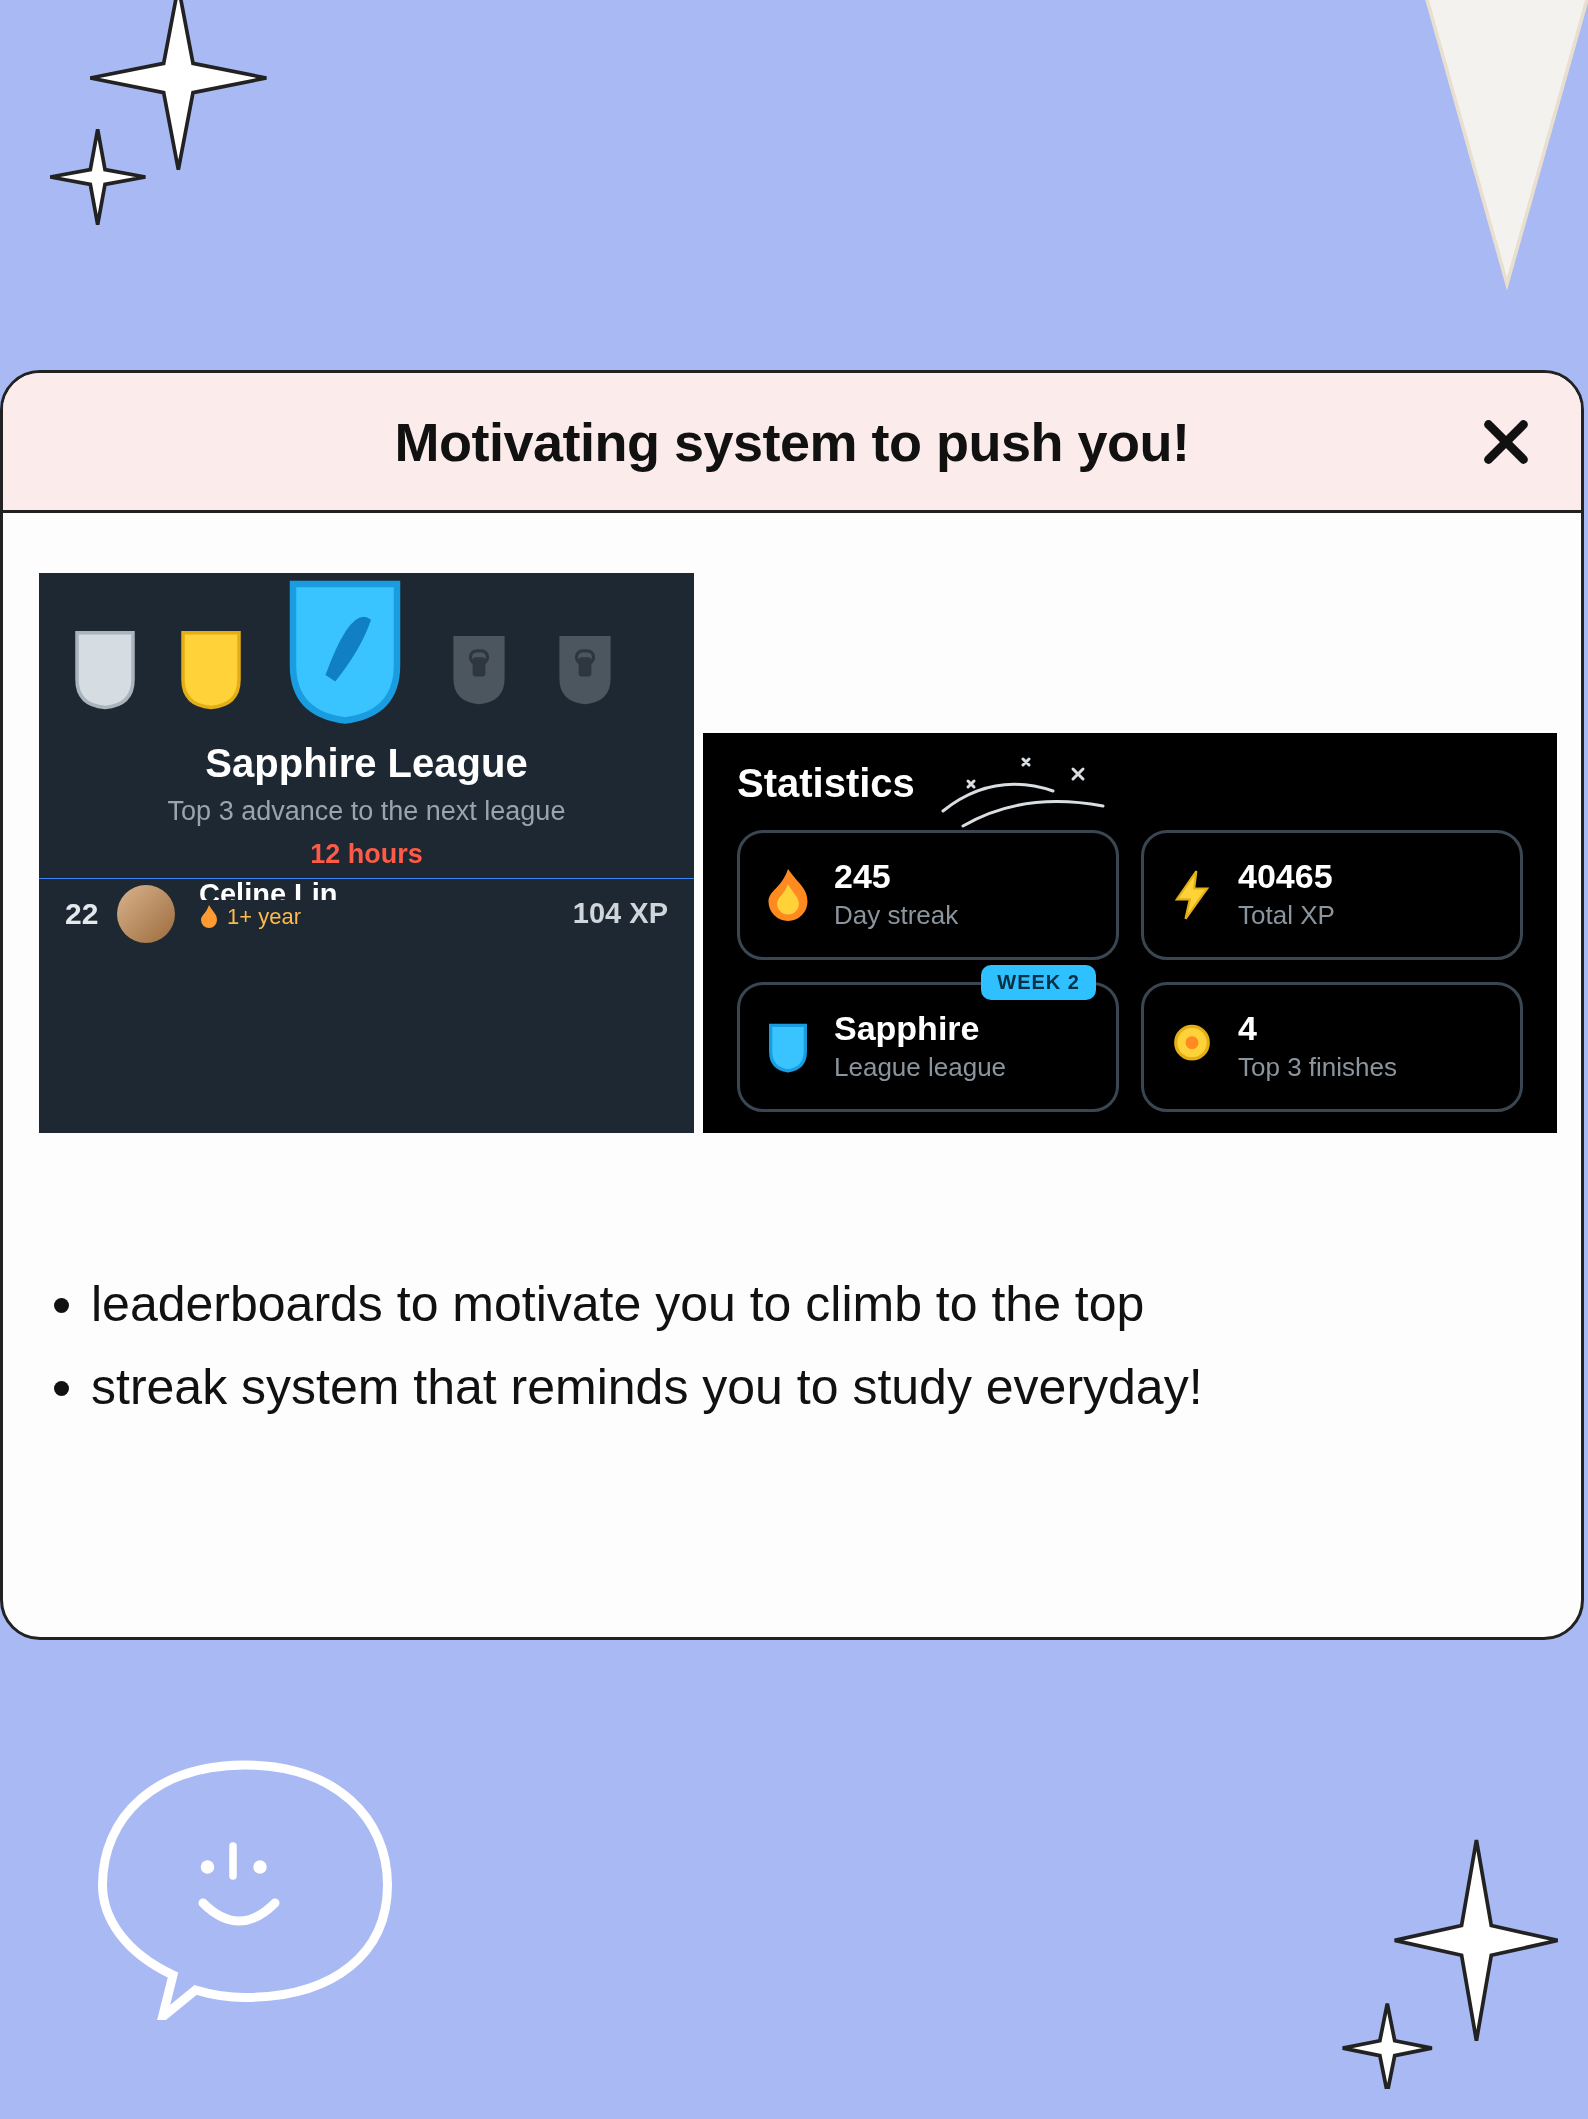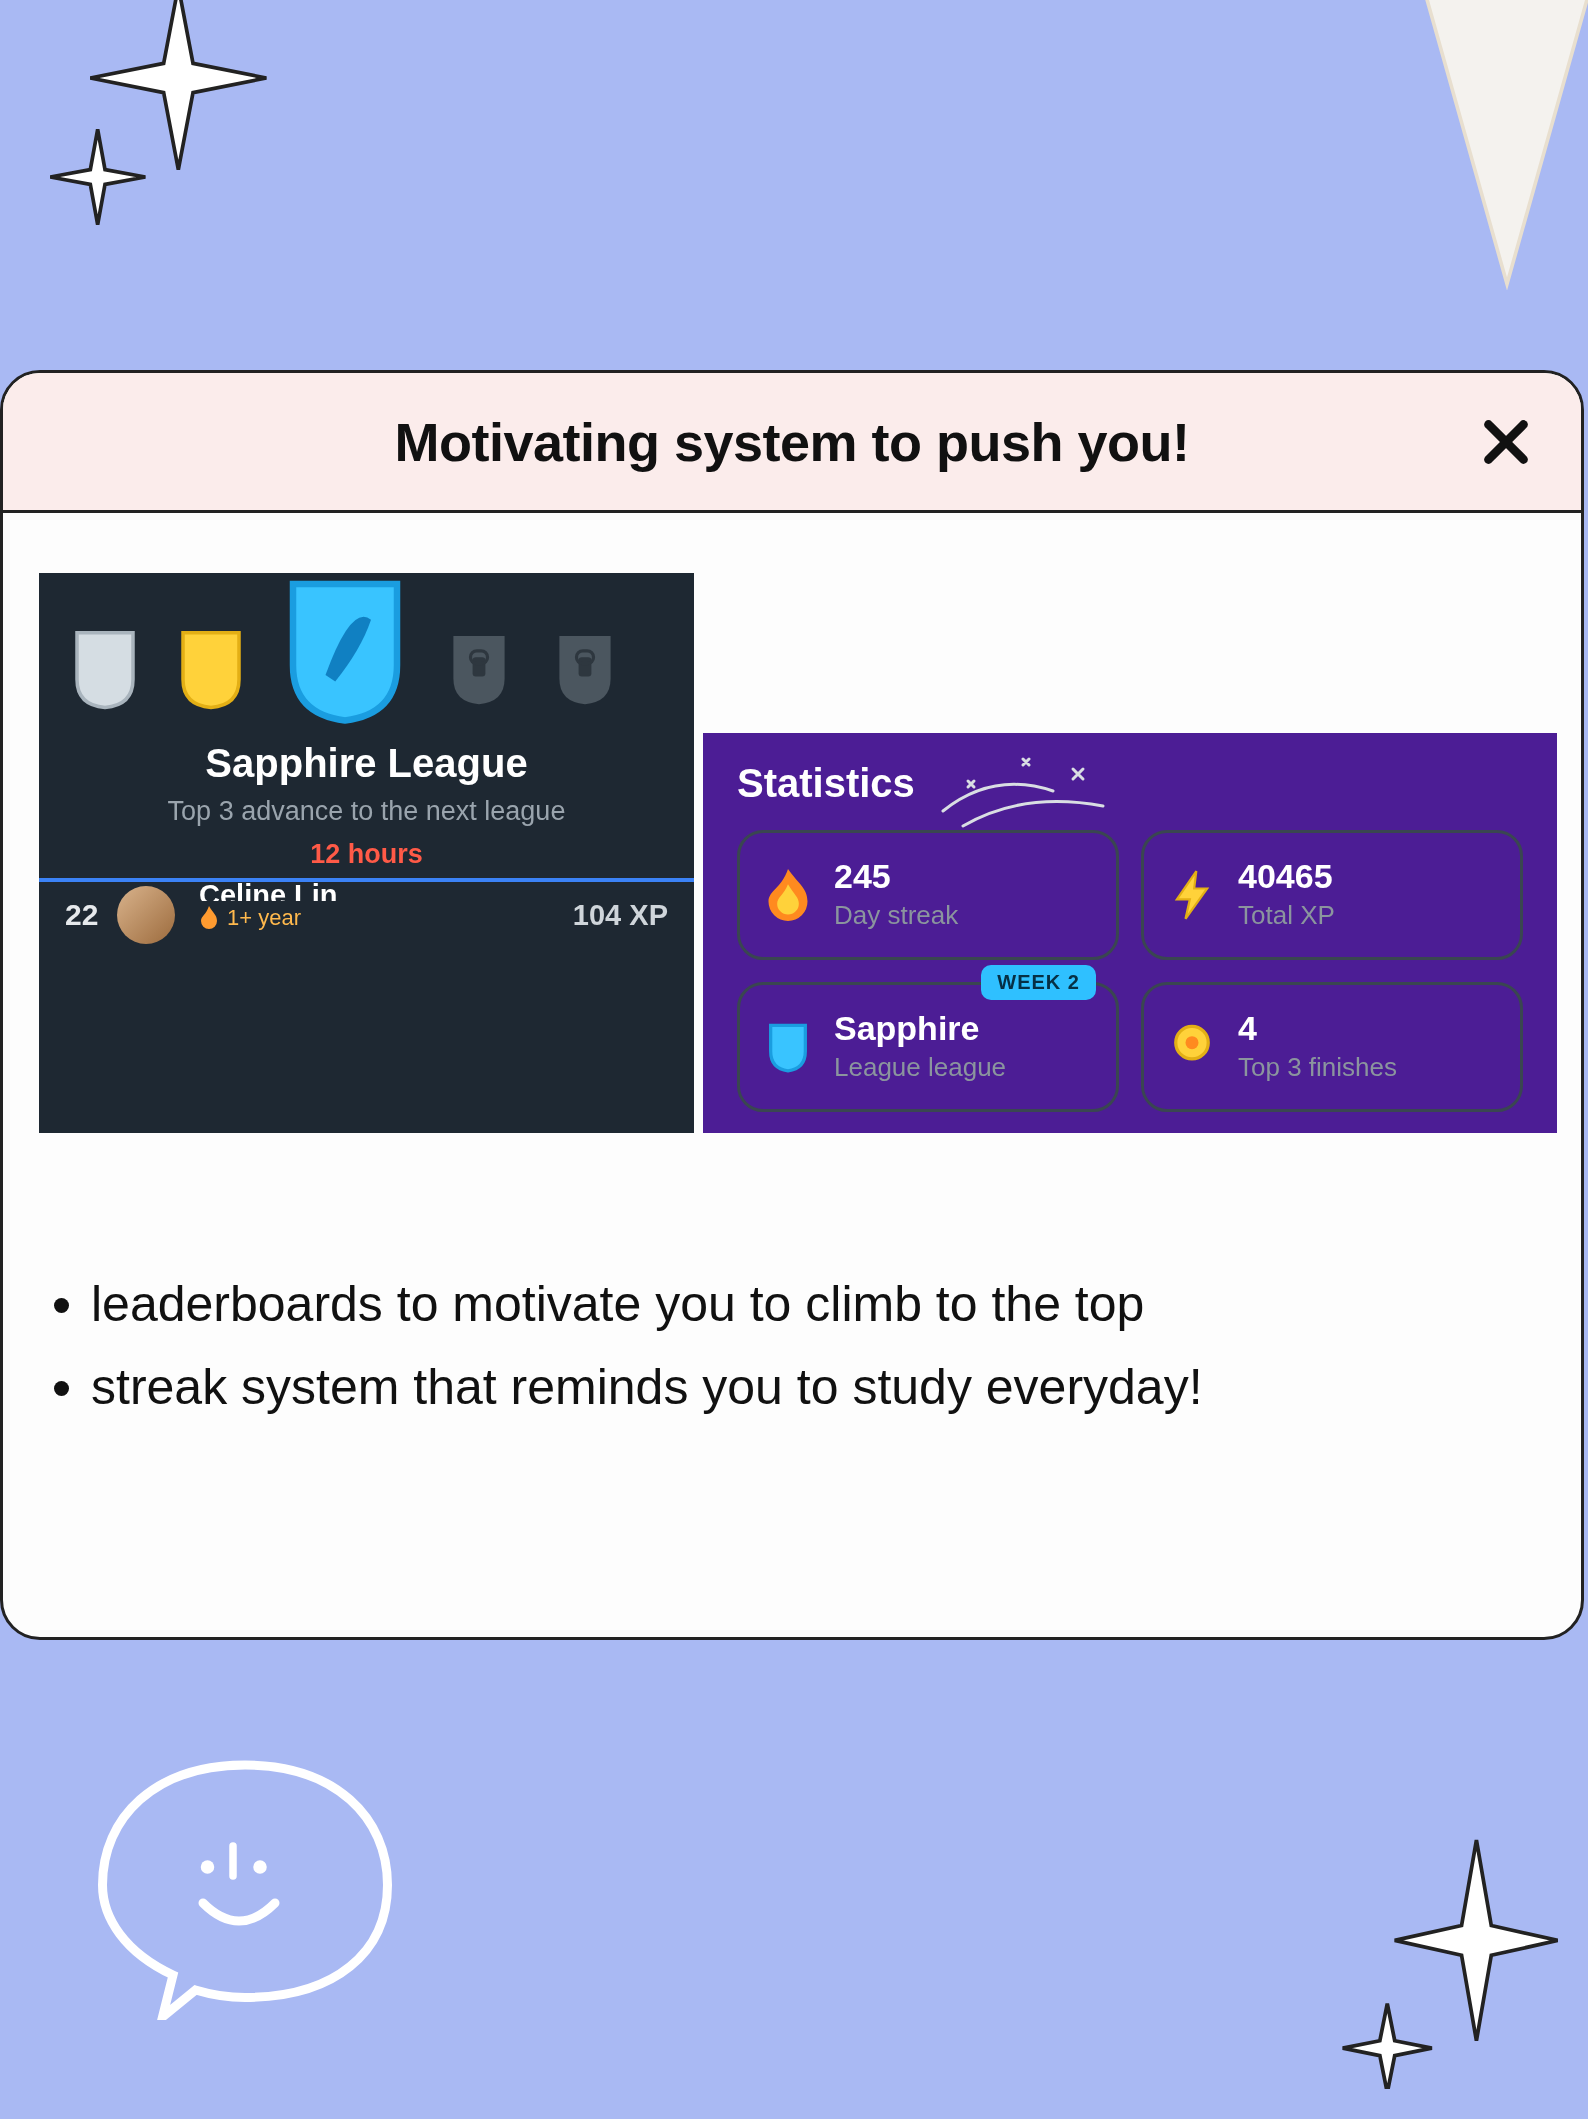--- a/index.html
+++ b/index.html
@@ -75,21 +75,21 @@
   }
   .shield-slot { width: 84px; height: 100px; display:flex; align-items:center; justify-content:center; }
   .shield-slot.large { width: 140px; height: 140px; margin-top:-18px; }
   .league-name { text-align:center; font-size:40px; font-weight:800; margin-top:12px; }
   .league-sub  { text-align:center; font-size:27px; color:#9aa4ad; margin-top:10px; }
   .league-time { text-align:center; font-size:27px; font-weight:800; color:#ff5a47; margin-top:12px; margin-bottom:8px; }
 
   .lb-row {
     display:flex; align-items:center;
     height: 92px;
-    border-top: 4px solid #3b82f6;
+    border-top: 1px solid #3b82f6;
     padding: 0 26px;
     font-size: 30px;
   }
   .lb-row.highlight { background:#2a3642; }
   .lb-rank { width: 52px; font-weight:700; color:#e6e9ec; }
   .lb-avatar { width:58px; height:58px; border-radius:50%; background:#6b5640; margin-right:24px; position:relative; }
   .lb-badge { position:absolute; top:-8px; left:-8px; width:30px; height:30px; border-radius:50%; background:#3b6cff; }
   .lb-online { position:absolute; bottom:-2px; right:-2px; width:18px; height:18px; border-radius:50%; background:#4cd964; border:3px solid #2a3642;}
   .lb-namecol { flex:1; }
   .lb-name { font-weight:700; font-size:29px; }
@@ -97,21 +97,21 @@
   .lb-year .flame { width:20px; height:24px; }
   .lb-xp { font-weight:600; color:#cfd5da; font-size:29px; }
 
   
   .statspanel {
     position: absolute;
     left: 700px;
     top: 220px;
     width: 854px;
     height: 400px;
-    background: #4c1d95;
+    background: #000000;
     color:#fff;
     padding: 28px 34px;
   }
   .stats-title { font-size:40px; font-weight:800; margin-bottom:24px; }
   .sparkles { position:absolute; left:230px; top:18px; width:200px; height:90px; }
 
   .stat-grid {
     display:grid;
     grid-template-columns: 1fr 1fr;
     gap: 22px;

